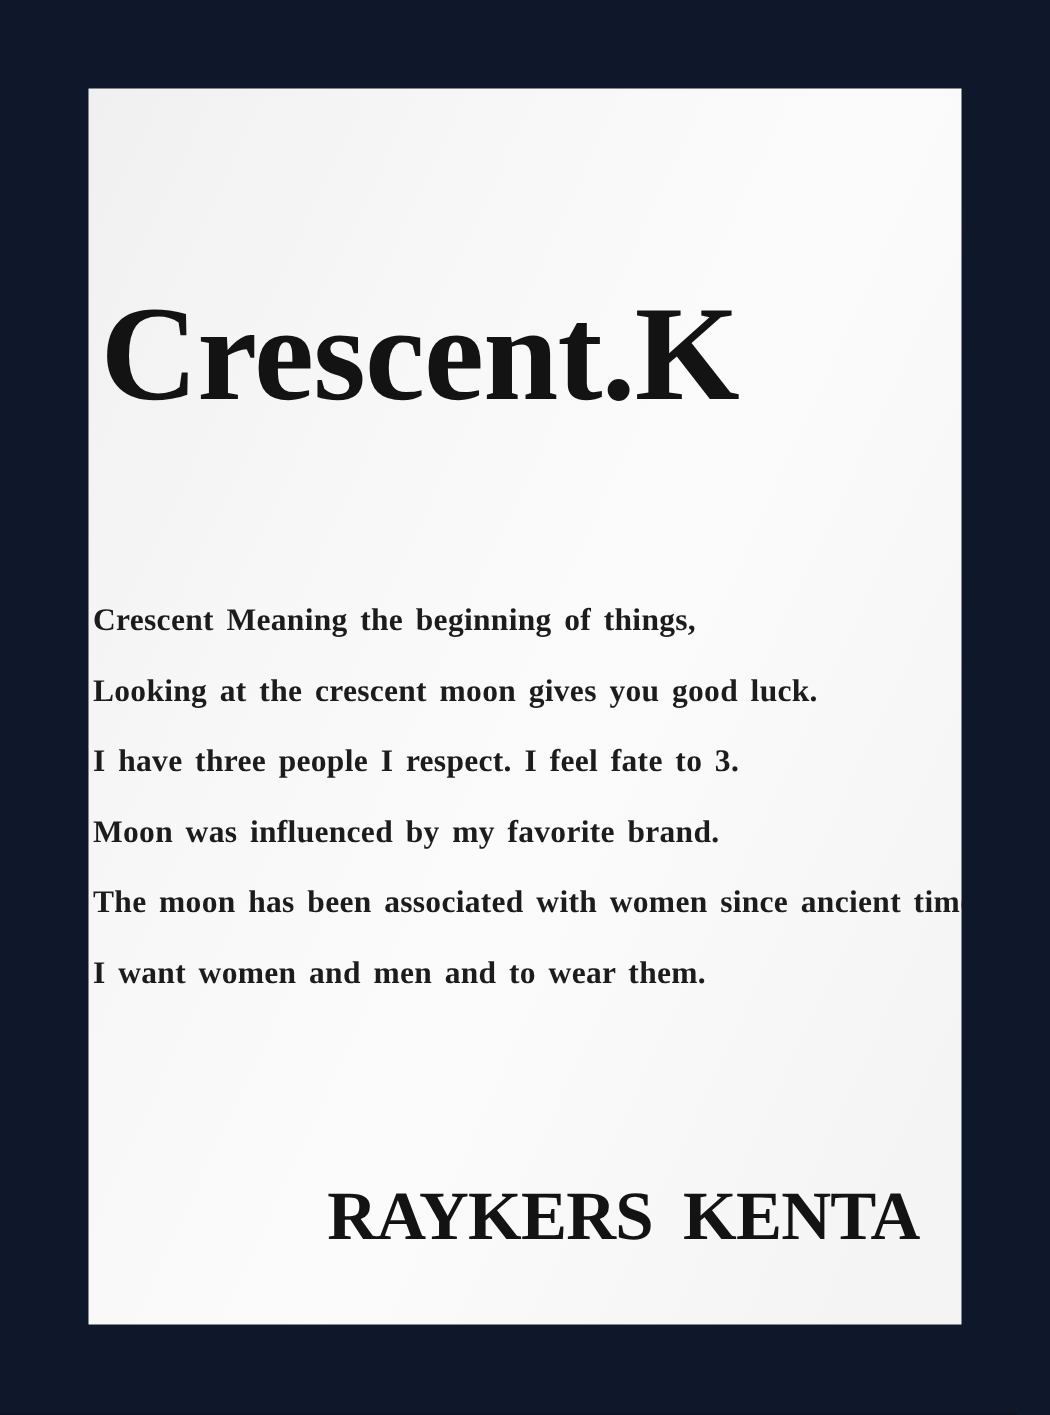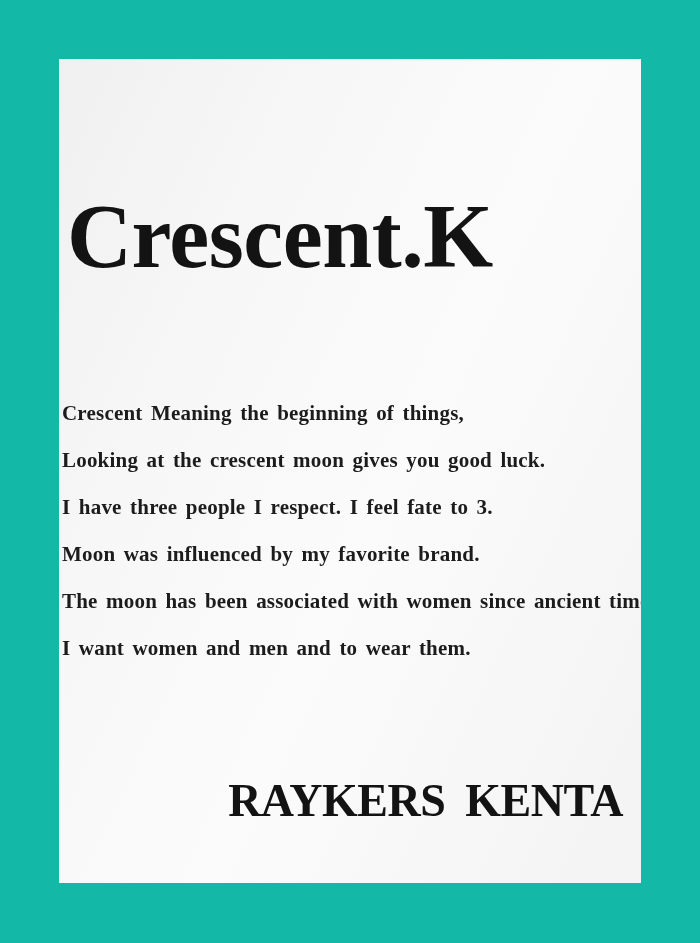--- a/index.html
+++ b/index.html
@@ -10,21 +10,21 @@
     width: 700px;
     height: 943px;
     background: #000000;
     position: relative;
     overflow: hidden;
     font-family: "Liberation Serif", serif;
   }
   .frame {
     position: absolute;
     inset: 0;
-    background: #14b8a6;
+    background: #0f172a;
   }
   .page {
     position: absolute;
     left: 59px;
     top: 59px;
     width: 582px;
     height: 824px;
     background: linear-gradient(115deg, #f0f0f0 0%, #f7f7f7 28%, #fbfbfb 55%, #f3f3f3 100%);
     overflow: hidden;
     color: #161616;
@@ -54,21 +54,21 @@
     line-height: 47px;
     white-space: nowrap;
     word-spacing: 3px;
     letter-spacing: 0.2px;
     color: #1c1c1c;
   }
   .signature {
     position: absolute;
     right: 18px;
     top: 719px;
-    margin: 0;
+    margin: 10px;
     font-size: 46px;
     font-weight: bold;
     line-height: 1;
     white-space: nowrap;
     word-spacing: 9px;
     letter-spacing: -0.5px;
     color: #131313;
   }
 </style>
 </head>

